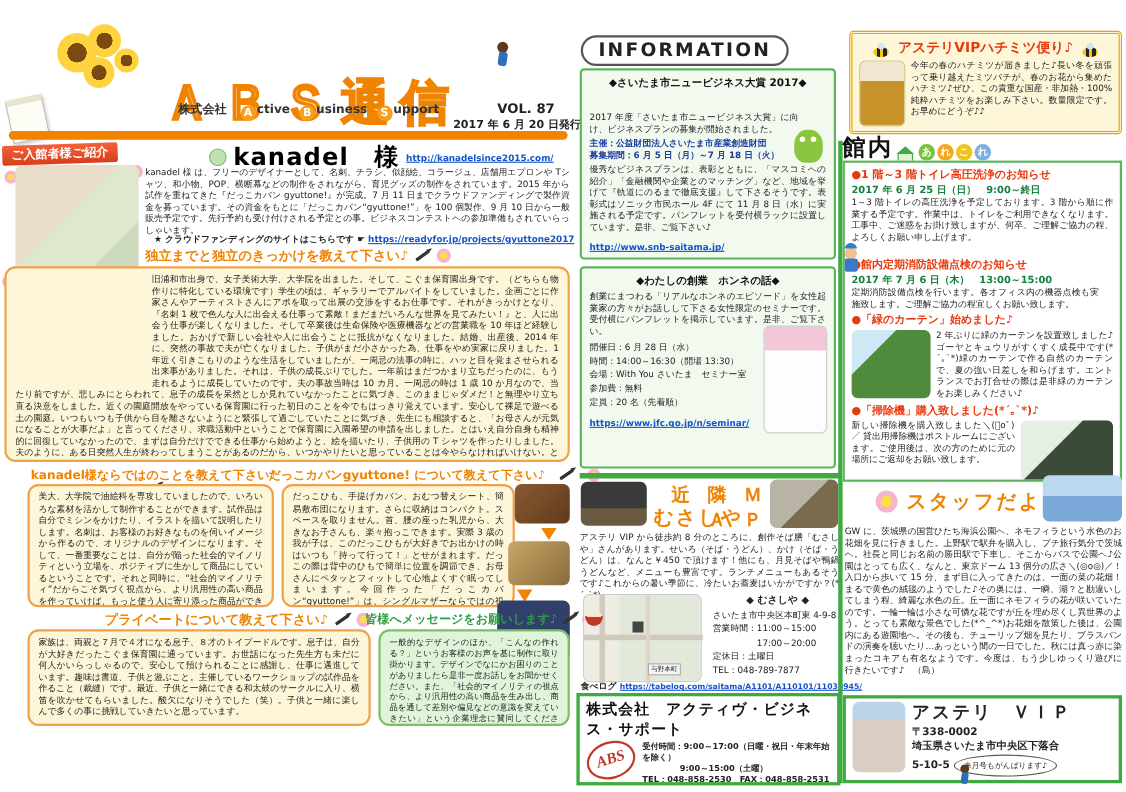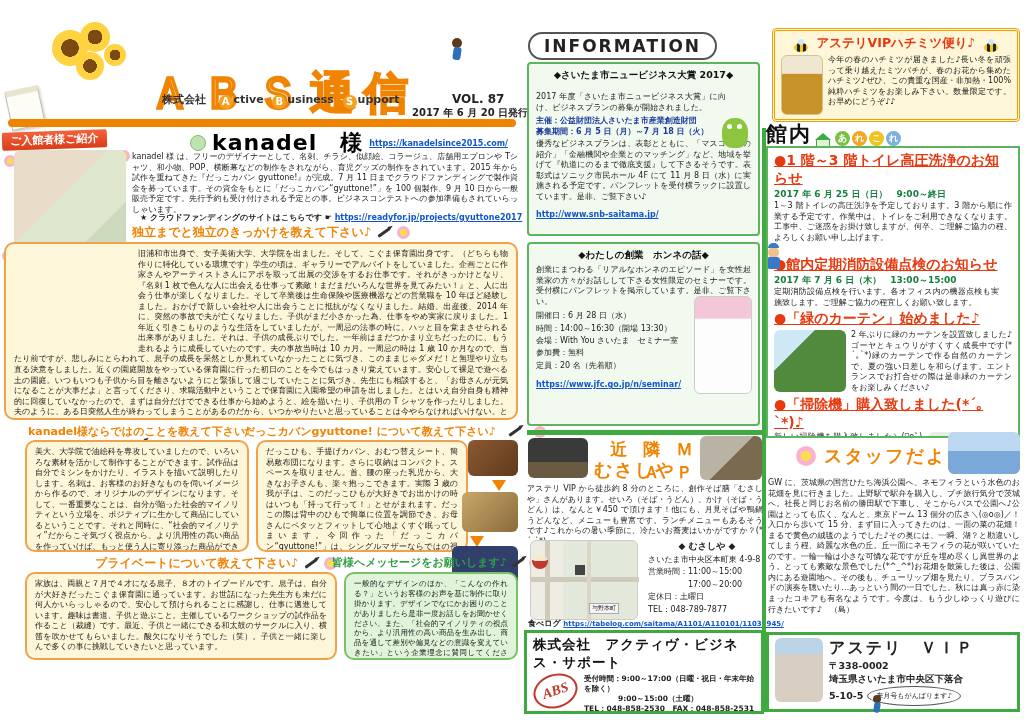--- a/index.html
+++ b/index.html
@@ -53,21 +53,21 @@
               color:#c0392b; font-weight:bold; font-style:italic; font-size:14px;
               font-family:"Liberation Serif",serif; }
 
   
   .honey-box { background:#fdf6d8; border:3px double #f0a000; border-radius:4px; padding:4px 6px; }
   .honey-title { color:#e8380d; font-weight:bold; font-size:12.5px; text-align:center; }
   .kannai-title { font-size:21px; font-weight:bold; color:#111; letter-spacing:2px; }
   .circle-char { display:inline-flex; width:15px; height:15px; border-radius:50%; color:#fff;
                  font-size:9px; font-weight:bold; align-items:center; justify-content:center; margin:0 1px; }
   .rightbox { background:#fff; border:2px solid #5cb55c; padding:4px 6px; overflow:hidden; }
-  .notice-title { color:#e8380d; font-weight:bold; font-size:14px; text-decoration:underline; }
+  .notice-title { color:#e8380d; font-weight:bold; font-size:10px; }
   .notice-date { color:#15803d; font-weight:bold; font-size:9px; }
   .staff-title { color:#f08300; font-weight:bold; font-size:18px; letter-spacing:2px; }
   .asteri-name { font-size:16px; font-weight:bold; letter-spacing:2px; }
   .asteri-addr { font-size:9.5px; font-weight:bold; line-height:1.4; }
   .speech-ellipse { border:1px solid #555; border-radius:50%; font-size:7px; padding:4px 8px;
                     background:#fff; white-space:nowrap; }
 
   
   .sunflower { border-radius:50%; background:radial-gradient(circle,#7a4a12 0 34%,#ffd23f 35% 72%, #f5a623 73% 100%); }
   .bee { width:14px; height:9px; border-radius:50%; background:repeating-linear-gradient(90deg,#f5c518 0 3px,#222 3px 6px); position:relative; }
@@ -135,21 +135,21 @@
   <div class="abs photo" style="left:14px; top:150px; width:112px; height:120px; background:linear-gradient(135deg,#e9dcc8 0 40%,#dfe7cf 41% 70%,#cdd9bd 71% 100%);"></div>
   <div class="abs" style="left:8px; top:300px; display:flex; align-items:center; gap:3px;">
     <div class="girl"></div>
     <div class="guest-name">大門 みづき 様</div>
   </div>
   <div class="abs bubble" style="left:12px; top:322px; width:104px;">ママの愛を形に 一人息子の為に奮起！</div>
 
   <div class="abs" style="left:190px; top:128px; display:flex; align-items:center; gap:6px;">
     <div style="width:16px;height:16px;border-radius:50%;background:#bfe3b0;border:1px solid #7fba6d;"></div>
     <div class="kanadel-name">kanadel　様</div>
-    <a class="link small-link">https://kanadelsince2015.com/</a>
+    <a class="link small-link">http://kanadelsince2015.com/</a>
   </div>
   <div class="abs body-text jp" style="left:132px; top:152px; width:386px; height:58px;">kanadel 様 は、フリーのデザイナーとして、名刺、チラシ、似顔絵、コラージュ、店舗用エプロンや Tシャツ、和小物、POP、横断幕などの制作をされながら、育児グッズの制作をされています。2015 年から試作を重ねてきた『だっこカバン gyuttone!』が完成。7 月 11 日までクラウドファンディングで製作資金を募っています。その資金をもとに「だっこカバン“gyuttone!”」を 100 個製作、9 月 10 日から一般販売予定です。先行予約も受け付けされる予定との事。ビジネスコンテストへの参加準備もされていらっしゃいます。</div>
   <div class="abs" style="left:140px; top:212px; font-size:8px; font-weight:bold;">
     <span>★ クラウドファンディングのサイトはこちらです ☛</span>
     <a class="link small-link">https://readyfor.jp/projects/gyuttone2017</a>
   </div>
 
   <div class="abs" style="left:132px; top:224px; display:flex; align-items:center; gap:6px;">
     <div class="q-header">独立までと独立のきっかけを教えて下さい♪</div>
     <div class="pen"></div>
@@ -196,21 +196,21 @@
     <div class="body-text jp">家族は、両親と７月で４才になる息子、８才のトイプードルです。息子は、自分が大好きだったこぐま保育園に通っています。お世話になった先生方も未だに何人かいらっしゃるので、安心して預けられることに感謝し、仕事に邁進しています。趣味は書道、子供と遊ぶこと。主催しているワークショップの試作品を作ること（裁縫）です。最近、子供と一緒にできる和太鼓のサークルに入り、横笛を吹かせてもらいました。酸欠になりそうでした（笑）。子供と一緒に楽しんで多くの事に挑戦していきたいと思っています。</div>
   </div>
   <div class="abs gbox" style="left:344px; top:572px; width:174px; height:88px;">
     <div class="body-text jp" style="font-size:7.5px;">一般的なデザインのほか、「こんなの作れる？」というお客様のお声を基に制作に取り掛かります。デザインでなにかお困りのことがありましたら是非一度お話しをお聞かせください。また、「社会的マイノリティの視点から、より汎用性の高い商品を生み出し、商品を通して差別や偏見などの意識を変えていきたい」という企業理念に賛同してくださる、協賛企業様を探しています。</div>
   </div>
 
   <div class="abs info-label" style="left:528px; top:32px;">INFORMATION</div>
 
   <div class="abs midbox" style="left:527px; top:62px; width:233px; height:174px;">
     <div class="midbox-title">◆さいたま市ニュービジネス大賞 2017◆</div>
-    <div class="body-text jp" style="margin-top:10px; width:190px;">2017 年度「さいたま市ニュービジネス大賞」に向け、ビジネスプランの募集が開始されました。</div>
+    <div class="body-text jp" style="margin-top:20px; width:190px;">2017 年度「さいたま市ニュービジネス大賞」に向け、ビジネスプランの募集が開始されました。</div>
     <div class="navy-bold" style="font-size:8px; margin-top:2px;">主催：公益財団法人さいたま市産業創造財団</div>
     <div class="navy-bold" style="font-size:8px;">募集期間：6 月 5 日（月）～7 月 18 日（火）</div>
     <div class="body-text jp" style="margin-top:2px;">優秀なビジネスプランは、表彰とともに、「マスコミへの紹介」「金融機関や企業とのマッチング」など、地域を挙げて『軌道にのるまで徹底支援』して下さるそうです。表彰式はソニック市民ホール 4F にて 11 月 8 日（水）に実施される予定です。パンフレットを受付横ラックに設置しています。是非、ご覧下さい♪</div>
     <a class="link" style="font-size:8px;">http://www.snb-saitama.jp/</a>
   </div>
   <div class="abs mascot" style="left:722px; top:118px;"></div>
 
   <div class="abs midbox" style="left:527px; top:242px; width:233px; height:184px;">
     <div class="midbox-title">◆わたしの創業　ホンネの話◆</div>
     <div class="body-text jp" style="margin-top:3px;">創業にまつわる「リアルなホンネのエピソード」を女性起業家の方々がお話しして下さる女性限定のセミナーです。受付横にパンフレットを掲示しています。是非、ご覧下さい。</div>

